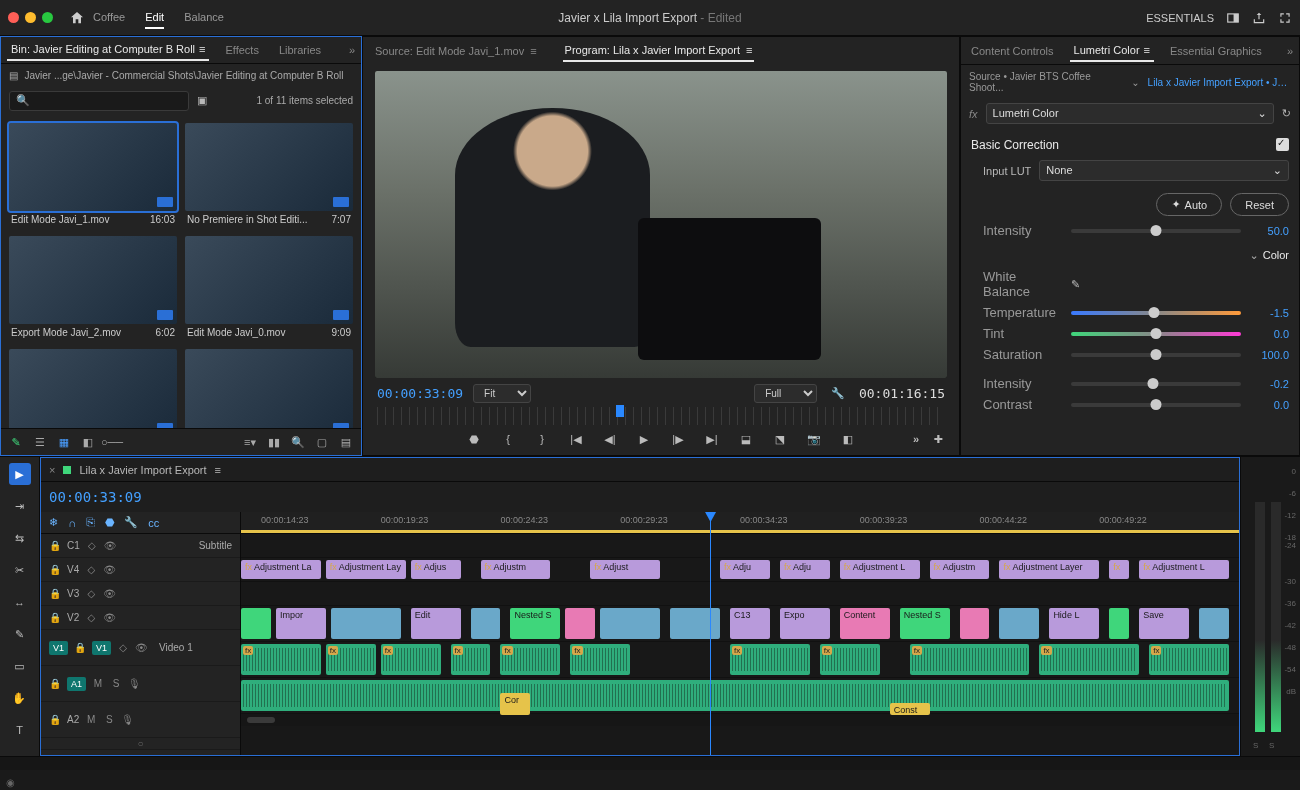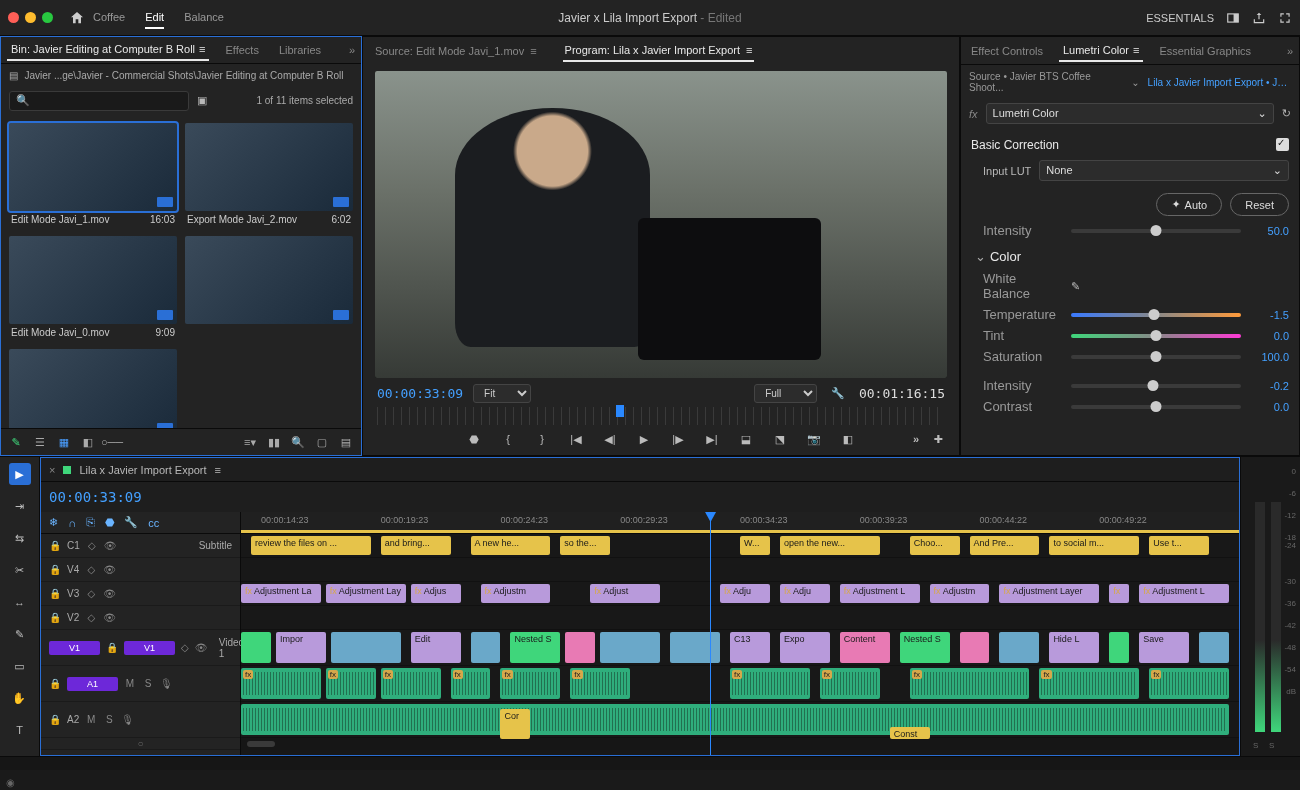--- a/index.html
+++ b/index.html
@@ -73,41 +73,41 @@
 .btnrow { display: flex; justify-content: flex-end; gap: 8px; padding: 4px 0; }
 .pillbtn { border: 1px solid #666; border-radius: 14px; padding: 4px 14px; color: #ddd; background: transparent; font-size: 11px; display:flex; align-items:center; gap:4px;}
 .slider-row { display: flex; align-items: center; padding: 3px 0 3px 12px; gap: 8px; }
 .slabel { width: 80px; color: #999; font-size: 13px; }
 .strack { flex: 1; height: 4px; background: #3a3a3a; border-radius: 2px; position: relative; }
 .strack.temp { background: linear-gradient(90deg, #3a7aff, #888, #ff9a3a); }
 .strack.tint { background: linear-gradient(90deg, #3fd67b, #888, #ff3ad6); }
 .sknob { position: absolute; top: -4px; width: 11px; height: 11px; background: #ccc; border-radius: 50%; transform: translateX(-50%); }
 .sval { width: 40px; text-align: right; color: #44a0ff; font-size: 11px; }
 .group { padding: 4px 0; }
-.grp-head { color: #e8e8e8; font-size: 13px; padding: 4px 0 4px 4px; }
+.grp-head { color: #e8e8e8; font-size: 11px; padding: 4px 0 4px 4px; text-align: right; }
 .grp-head::before { content: "⌄"; margin-right: 4px; color: #aaa; }
 .wb-row { display:flex; align-items:center; gap:8px; padding:3px 0 3px 12px;}
 
 
 .timeline-area { display: flex; height: 300px; border-top: 1px solid #0a0a0a; }
 .tools { width: 40px; background: #232323; border-right: 1px solid #0a0a0a; display: flex; flex-direction: column; align-items: center; padding-top: 6px; gap: 10px; }
 .tool { width: 22px; height: 22px; display: flex; align-items: center; justify-content: center; color: #bbb; border-radius: 3px; }
 .tool.active { background: #2a6fd6; color: #fff; }
 .timeline { flex: 1; background: #1e1e1e; border: 1px solid #2a6fd6; display: flex; flex-direction: column; }
 .tl-tab { height: 24px; display: flex; align-items: center; gap: 8px; padding: 0 8px; font-size: 11px; border-bottom: 1px solid #0a0a0a; }
 .tl-tab .x { color: #888; }
 .seq-dot { width: 8px; height: 8px; background: #3fd67b; }
 .tl-head { height: 30px; display: flex; align-items: center; padding: 0 8px; gap: 12px; }
 .tl-tc { color: #44a0ff; font-family: Menlo, monospace; font-size: 14px; }
 .tl-body { flex: 1; display: flex; overflow: hidden; }
 .track-headers { width: 200px; background: #232323; border-right: 1px solid #0a0a0a; }
 .th-tools { height: 22px; display: flex; align-items: center; gap: 10px; padding: 0 8px; color: #6ab4ff; border-bottom: 1px solid #0a0a0a; }
 .th-row { height: 24px; display: flex; align-items: center; gap: 6px; padding: 0 8px; font-size: 10px; border-bottom: 1px solid #1a1a1a; color: #aaa; }
 .th-row.tall { height: 36px; }
-.th-badge { background: #6d28d9; color: #fff; padding: 2px 20px; border-radius: 2px; font-size: 9px; }
+.th-badge { background: #0f766e; color: #fff; padding: 2px 4px; border-radius: 2px; font-size: 9px; }
 .th-ico { width: 12px; text-align: center; color: #888; }
 .tracks { flex: 1; position: relative; background: #181818; }
 .ruler { height: 22px; background: #202020; position: relative; border-bottom: 1px solid #0a0a0a; }
 .ruler-tick { position: absolute; top: 3px; font-size: 9px; color: #888; }
 .render-bar { position:absolute; bottom:0; left:0; right:0; height:3px; background:#e6c34a;}
 .playhead { position: absolute; top: 0; bottom: 0; width: 1px; background: #2a88ff; left: 47%; z-index: 5; }
 .playhead::before { content: ""; position: absolute; top: 0; left: -5px; width: 11px; height: 10px; background: #2a88ff; clip-path: polygon(0 0, 100% 0, 50% 100%); }
 .trow { height: 24px; border-bottom: 1px solid #111; position: relative; }
 .trow.tall { height: 36px; }
 .clipblk { position: absolute; top: 2px; bottom: 2px; border-radius: 2px; font-size: 9px; padding: 2px 4px; overflow: hidden; white-space: nowrap; color: #1a1a1a; }
@@ -198,20 +198,27 @@
       <div class="clip">
           <div class="thumb sel"></div>
           <div class="clip-row">
             <span>Edit Mode Javi_1.mov</span>
             <span>16:03</span>
           </div>
         </div>
       <div class="clip">
           <div class="thumb"></div>
           <div class="clip-row">
+            <span>No Premiere in Shot Editi...</span>
+            <span>7:07</span>
+          </div>
+        </div>
+      <div class="clip">
+          <div class="thumb"></div>
+          <div class="clip-row">
             <span>Export Mode Javi_2.mov</span>
             <span>6:02</span>
           </div>
         </div>
       <div class="clip">
           <div class="thumb"></div>
           <div class="clip-row">
             <span>Edit Mode Javi_0.mov</span>
             <span>9:09</span>
           </div>
@@ -277,21 +284,21 @@
       <span class="tbtn">⬔</span>
       <span class="tbtn">📷</span>
       <span class="tbtn">◧</span>
       <span class="more">»</span>
       <span class="addbtn">✚</span>
     </div>
   </div>
 
   <div class="panel lumetri">
     <div class="panel-tabs">
-      <span class="tab">Effect Controls</span>
+      <span class="tab">Content Controls</span>
       <span class="tab active">
           <span>Lumetri Color</span> 
           <span>≡</span>
         </span>
       <span class="tab">Essential Graphics</span>
       <span style="margin-left:auto;color:#888">»</span>
     </div>
     <div class="lum-src">
       <span>Source • Javier BTS Coffee Shoot...</span>
       <span>⌄</span>
@@ -463,32 +470,20 @@
           <span class="ruler-tick" style="left:26%">00:00:24:23</span>
           <span class="ruler-tick" style="left:38%">00:00:29:23</span>
           <span class="ruler-tick" style="left:50%">00:00:34:23</span>
           <span class="ruler-tick" style="left:62%">00:00:39:23</span>
           <span class="ruler-tick" style="left:74%">00:00:44:22</span>
           <span class="ruler-tick" style="left:86%">00:00:49:22</span>
           <div class="render-bar"></div>
         </div>
         <div class="playhead"></div>
 
-        <div class="trow">
-          <div class="clipblk cap" style="left:1%;width:12%">review the files on ...</div>
-          <div class="clipblk cap" style="left:14%;width:7%">and bring...</div>
-          <div class="clipblk cap" style="left:23%;width:8%">A new he...</div>
-          <div class="clipblk cap" style="left:32%;width:5%">so the...</div>
-          <div class="clipblk cap" style="left:50%;width:3%">W...</div>
-          <div class="clipblk cap" style="left:54%;width:10%">open the new...</div>
-          <div class="clipblk cap" style="left:67%;width:5%">Choo...</div>
-          <div class="clipblk cap" style="left:73%;width:7%">And Pre...</div>
-          <div class="clipblk cap" style="left:81%;width:9%">to social m...</div>
-          <div class="clipblk cap" style="left:91%;width:6%">Use t...</div>
-        </div>
         <div class="trow"></div>
 
         <div class="trow">
           <div class="clipblk adj" style="left:0%;width:8%"><span class="fx">fx</span><span>Adjustment La</span></div>
           <div class="clipblk adj" style="left:8.5%;width:8%"><span class="fx">fx</span><span>Adjustment Lay</span></div>
           <div class="clipblk adj" style="left:17%;width:5%"><span class="fx">fx</span><span>Adjus</span></div>
           <div class="clipblk adj" style="left:24%;width:7%"><span class="fx">fx</span><span>Adjustm</span></div>
           <div class="clipblk adj" style="left:35%;width:7%"><span class="fx">fx</span><span>Adjust</span></div>
           <div class="clipblk adj" style="left:48%;width:5%"><span class="fx">fx</span><span>Adju</span></div>
           <div class="clipblk adj" style="left:54%;width:5%"><span class="fx">fx</span><span>Adju</span></div>
@@ -553,21 +548,21 @@
           <div class="clipblk aud" style="left:80%;width:10%">
               <span class="fx">fx</span>
             </div>
           <div class="clipblk aud" style="left:91%;width:8%">
               <span class="fx">fx</span>
             </div>
         </div>
 
         <div class="trow tall">
           <div class="clipblk aud" style="left:0%;width:99%"></div>
-          <div class="clipblk cap" style="left:26%;width:3%;top:auto;bottom:-2px;height:30px">Cor</div>
+          <div class="clipblk cap" style="left:26%;width:3%;top:auto;bottom:-2px;height:22px">Cor</div>
           <div class="clipblk cap" style="left:65%;width:4%;top:auto;bottom:-2px;height:12px">Const</div>
         </div>
         <div class="scrollb">
             <div class="scrollt"></div>
           </div>
       </div>
     </div>
   </div>
   <div class="meters">
     <div class="meter-bar m1"></div>

